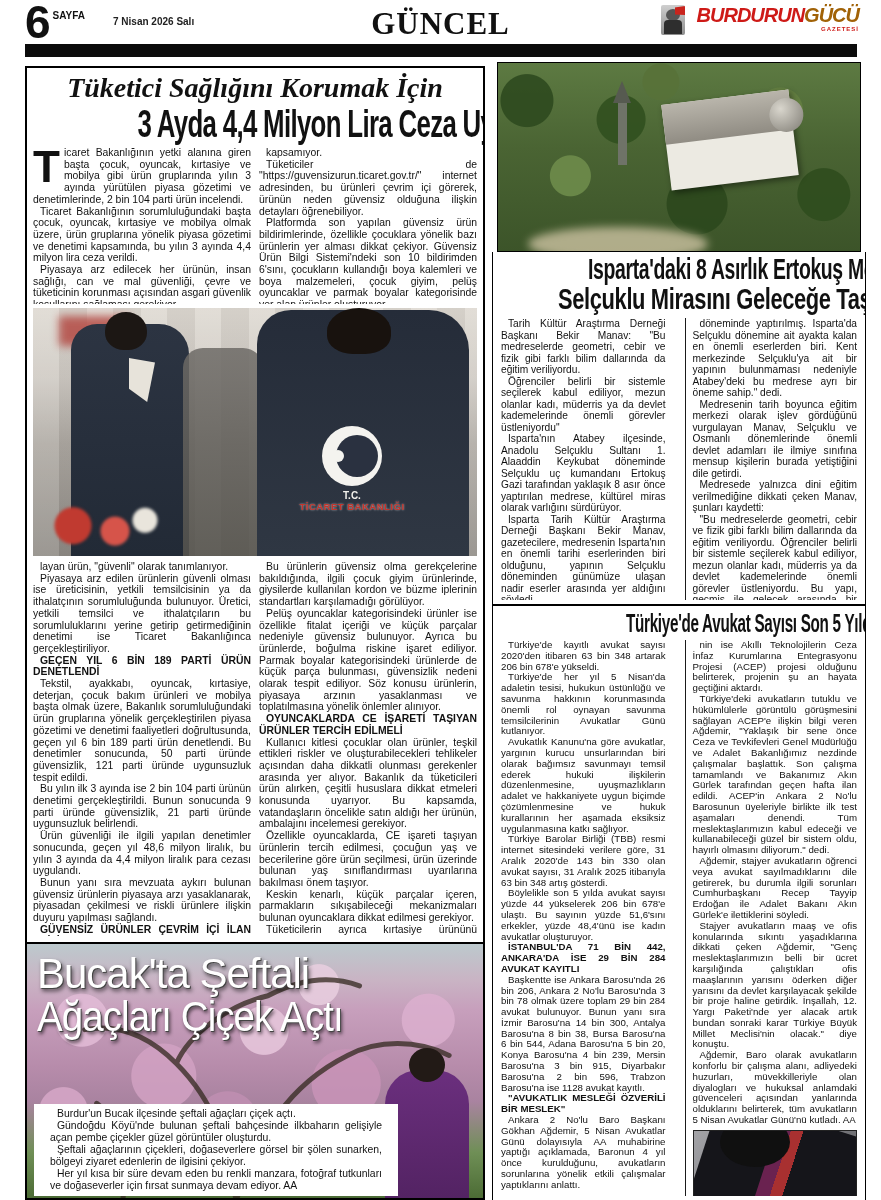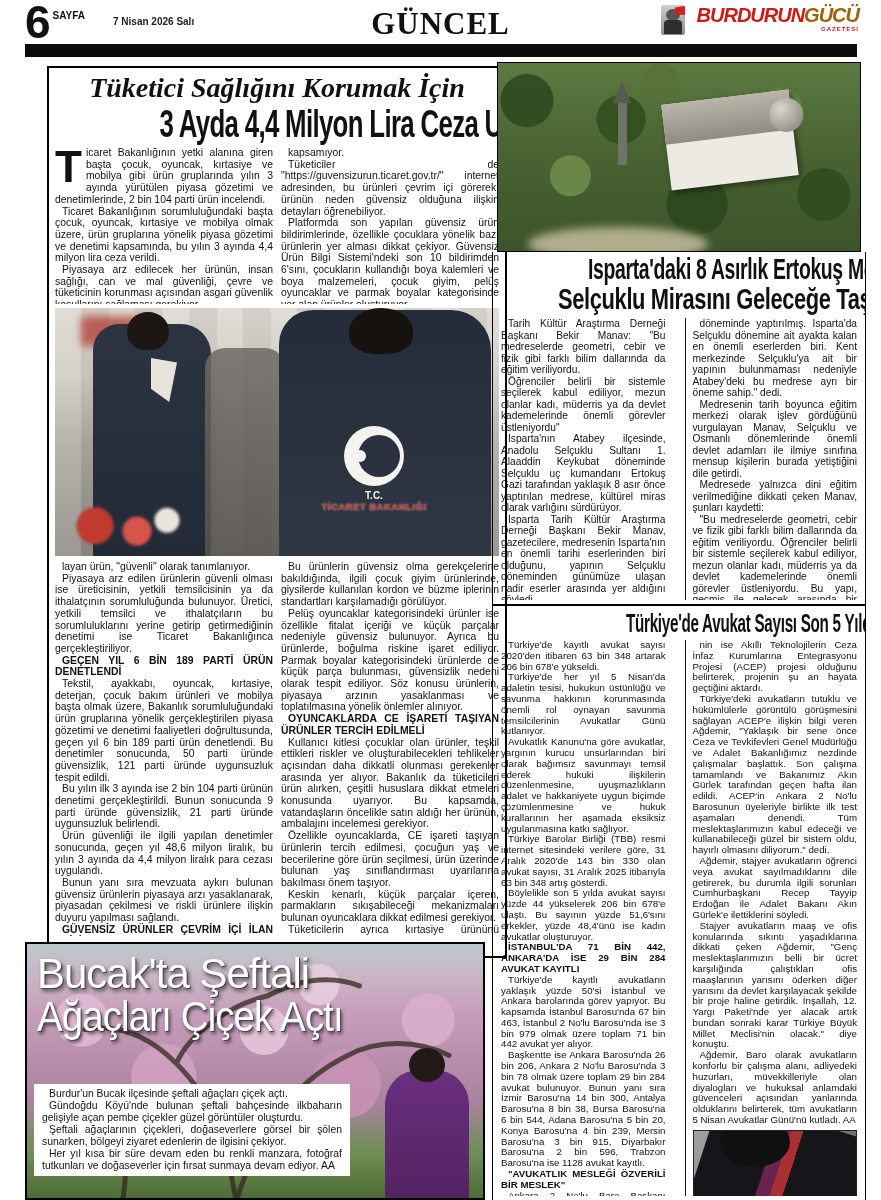--- a/index.html
+++ b/index.html
@@ -32,21 +32,21 @@
   .twocol{display:flex;overflow:hidden;}
   .col{flex:1 1 0;overflow:hidden;}
   .gap8>.col+.col{margin-left:8px;}
   .ruled>.col+.col{border-left:1px solid #1a1a1a;padding-left:7px;margin-left:0;}
   .ruled>.col:first-child{padding-right:19px;}
   .fit{display:inline-block;white-space:nowrap;transform-origin:50% 50%;}
   .fit.left{transform-origin:0 50%;}
 
   
   .ceza-box{position:absolute;left:25px;top:66px;width:460px;height:892px;border:2px solid #000;
-            box-sizing:border-box;padding:4px 6px 0 6px;overflow:hidden;margin-left:22px;}
+            box-sizing:border-box;padding:4px 6px 0 6px;overflow:hidden;}
   .kicker{text-align:center;font-family:"Liberation Serif",serif;font-style:italic;font-weight:bold;
           font-size:28px;line-height:32px;}
   .main-head{text-align:center;font-weight:bold;font-size:38px;line-height:40px;letter-spacing:-1px;}
   .ceza-top{height:157px;margin-top:3px;}
   .dc{float:left;font-weight:bold;font-size:44px;line-height:36px;padding:2px 4px 0 0;}
   .first{text-indent:0;}
   .ph{position:relative;overflow:hidden;}
 
   
   .ph1{height:248px;margin:4px 0 5px 0;background:linear-gradient(180deg,#ddd8d0 0%,#cdc8c1 28%,#aba69f 55%,#8b8781 100%);}
@@ -120,21 +120,21 @@
      radial-gradient(circle at 70% 55%,#c994b8 0 34px,transparent 35px),
      radial-gradient(circle at 88% 30%,#dcb0cf 0 26px,transparent 27px),
      radial-gradient(circle at 44% 70%,#c08fb2 0 30px,transparent 31px),
      radial-gradient(circle at 8% 66%,#d7a8c8 0 24px,transparent 25px),
      radial-gradient(circle at 64% 16%,#e9cfe0 0 20px,transparent 21px);opacity:.85;}
   .branches{position:absolute;inset:0;opacity:.75;}
   .woman{position:absolute;right:14px;bottom:0;width:84px;height:128px;background:linear-gradient(180deg,#6b2f7e,#532363);border-radius:34px 34px 0 0;}
   .woman:before{content:"";position:absolute;left:24px;top:-22px;width:36px;height:34px;border-radius:50%;background:#221a16;}
   .bucak-title{position:absolute;left:10px;top:8px;width:340px;color:#fff;font-weight:normal;line-height:43px;font-size:42px;
      letter-spacing:-1px;text-shadow:1px 1px 0 #444,2px 3px 4px rgba(0,0,0,.65);}
-  .bucak-cap{position:absolute;left:7px;bottom:22px;width:316px;background:#fff;padding:4px 8px;box-sizing:border-box;}
+  .bucak-cap{position:absolute;left:7px;bottom:2px;width:364px;background:#fff;padding:4px 16px;box-sizing:border-box;}
   .bucak-cap .bt{font-size:10.4px;line-height:12px;}
 </style>
 </head>
 <body>
 
 <div class="page">
 
   <div class="h-left">
     <div class="pgnum">6</div>
     <div class="pgword">SAYFA</div>
@@ -244,21 +244,20 @@
   <div class="avukat">
     <div class="avu-head"><span class="fit" style="transform: scaleX(0.586);">Türkiye'de Avukat Sayısı Son 5 Yılda Yüzde 44 Arttı</span></div>
     <div class="twocol ruled avu-cols">
       <div class="col">
         <p class="bt">Türkiye'de kayıtlı avukat sayısı 2020'den itibaren 63 bin 348 artarak 206 bin 678'e yükseldi.</p>
         <p class="bt">Türkiye'de her yıl 5 Nisan'da adaletin tesisi, hukukun üstünlüğü ve savunma hakkının korunmasında önemli rol oynayan savunma temsilcilerinin Avukatlar Günü kutlanıyor.</p>
         <p class="bt">Avukatlık Kanunu'na göre avukatlar, yargının kurucu unsurlarından biri olarak bağımsız savunmayı temsil ederek hukuki ilişkilerin düzenlenmesine, uyuşmazlıkların adalet ve hakkaniyete uygun biçimde çözümlenmesine ve hukuk kurallarının her aşamada eksiksiz uygulanmasına katkı sağlıyor.</p>
         <p class="bt">Türkiye Barolar Birliği (TBB) resmi internet sitesindeki verilere göre, 31 Aralık 2020'de 143 bin 330 olan avukat sayısı, 31 Aralık 2025 itibarıyla 63 bin 348 artış gösterdi.</p>
         <p class="bt">Böylelikle son 5 yılda avukat sayısı yüzde 44 yükselerek 206 bin 678'e ulaştı. Bu sayının yüzde 51,6'sını erkekler, yüzde 48,4'ünü ise kadın avukatlar oluşturuyor.</p>
         <p class="bt sh">İSTANBUL'DA 71 BİN 442, ANKARA'DA İSE 29 BİN 284 AVUKAT KAYITLI</p>
-        <p class="bt">Türkiye'de kayıtlı avukatların yaklaşık yüzde 50'si İstanbul ve Ankara barolarında görev yapıyor. Bu kapsamda İstanbul Barosu'nda 67 bin 463, İstanbul 2 No'lu Barosu'nda ise 3 bin 979 olmak üzere toplam 71 bin 442 avukat yer alıyor.</p>
         <p class="bt">Başkentte ise Ankara Barosu'nda 26 bin 206, Ankara 2 No'lu Barosu'nda 3 bin 78 olmak üzere toplam 29 bin 284 avukat bulunuyor. Bunun yanı sıra İzmir Barosu'na 14 bin 300, Antalya Barosu'na 8 bin 38, Bursa Barosu'na 6 bin 544, Adana Barosu'na 5 bin 20, Konya Barosu'na 4 bin 239, Mersin Barosu'na 3 bin 915, Diyarbakır Barosu'na 2 bin 596, Trabzon Barosu'na ise 1128 avukat kayıtlı.</p>
         <p class="bt sh">"AVUKATLIK MESLEĞİ ÖZVERİLİ BİR MESLEK"</p>
         <p class="bt">Ankara 2 No'lu Baro Başkanı Gökhan Ağdemir, 5 Nisan Avukatlar Günü dolayısıyla AA muhabirine yaptığı açıklamada, Baronun 4 yıl önce kurulduğunu, avukatların sorunlarına yönelik etkili çalışmalar yaptıklarını anlattı.</p>
 
       </div>
       <div class="col">
         <p class="bt">nin ise Akıllı Teknolojilerin Ceza İnfaz Kurumlarına Entegrasyonu Projesi (ACEP) projesi olduğunu belirterek, projenin şu an hayata geçtiğini aktardı.</p>
         <p class="bt">Türkiye'deki avukatların tutuklu ve hükümlülerle görüntülü görüşmesini sağlayan ACEP'e ilişkin bilgi veren Ağdemir, "Yaklaşık bir sene önce Ceza ve Tevkifevleri Genel Müdürlüğü ve Adalet Bakanlığımız nezdinde çalışmalar başlattık. Son çalışma tamamlandı ve Bakanımız Akın Gürlek tarafından geçen hafta ilan edildi. ACEP'in Ankara 2 No'lu Barosunun üyeleriyle birlikte ilk test aşamaları denendi. Tüm meslektaşlarımızın kabul edeceği ve kullanabileceği güzel bir sistem oldu, hayırlı olmasını diliyorum." dedi.</p>
         <p class="bt">Ağdemir, stajyer avukatların öğrenci veya avukat sayılmadıklarını dile getirerek, bu durumla ilgili sorunları Cumhurbaşkanı Recep Tayyip Erdoğan ile Adalet Bakanı Akın Gürlek'e ilettiklerini söyledi.</p>
         <p class="bt">Stajyer avukatların maaş ve ofis konularında sıkıntı yaşadıklarına dikkati çeken Ağdemir, "Genç meslektaşlarımızın belli bir ücret karşılığında çalıştıkları ofis maaşlarının yarısını öderken diğer yarısını da devlet karşılayacak şekilde bir proje haline getirdik. İnşallah, 12. Yargı Paketi'nde yer alacak artık bundan sonraki karar Türkiye Büyük Millet Meclisi'nin olacak." diye konuştu.</p>

